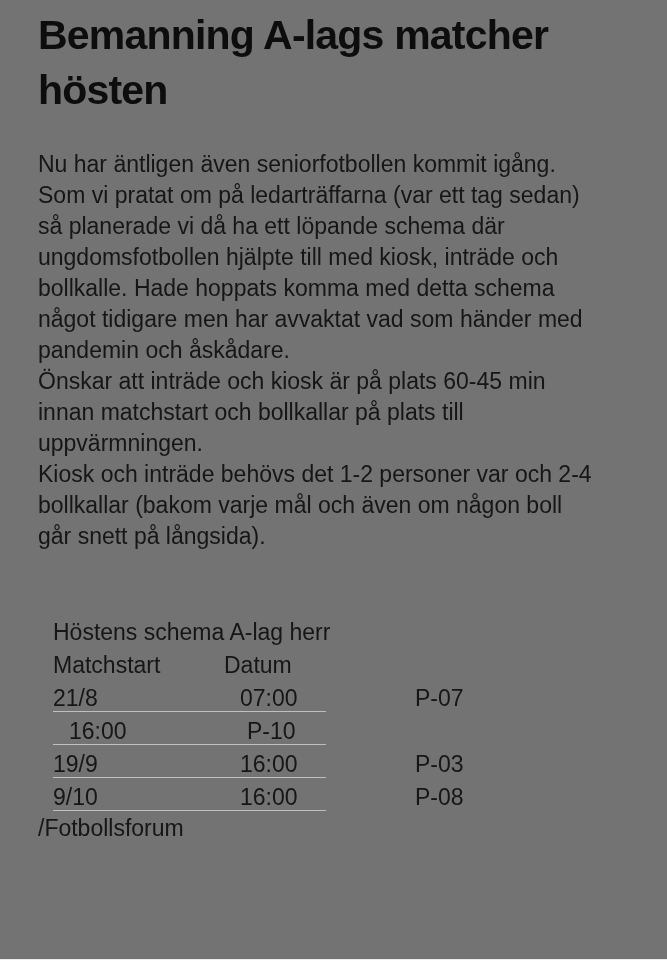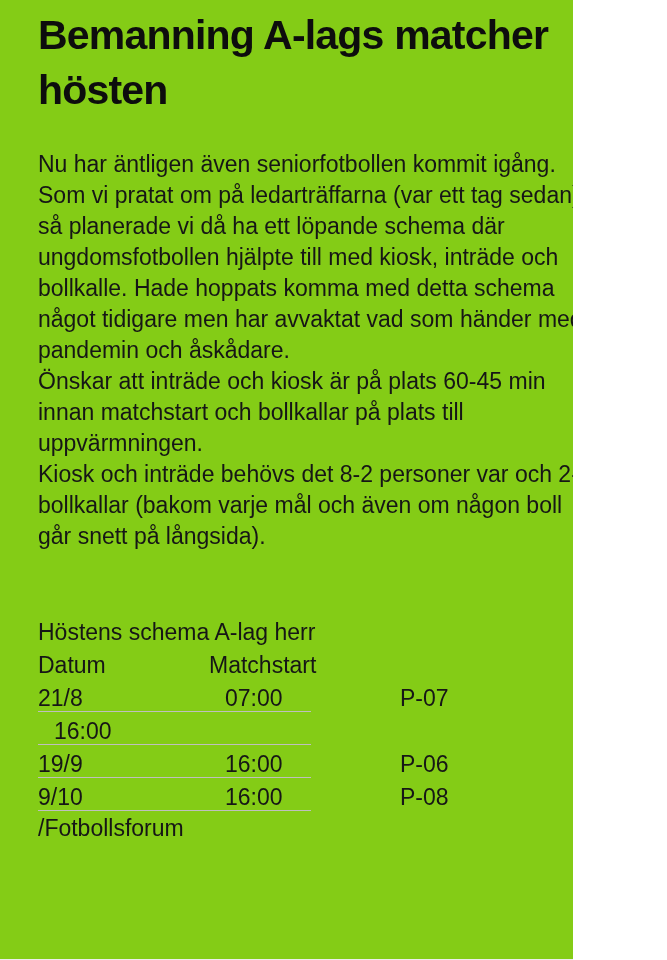--- a/index.html
+++ b/index.html
@@ -3,23 +3,23 @@
   <meta charset="utf-8">
   <style>
     * { box-sizing: border-box; }
     html, body {
       margin: 0;
       padding: 0;
       background: #ffffff;
     }
     .page {
       position: relative;
-      width: 573px;
+      width: 667px;
       height: 960px;
-      background: #84cc16;
+      background: #737373;
       padding: 8px 20px 0 38px;
       overflow: hidden;
       font-family: "Liberation Sans", sans-serif;
       color: #161616;
       border-bottom: 1px solid #ececec;
     }
     .page-title {
       margin: 0 0 31px 0;
       font-size: 41px;
       font-weight: 700;
@@ -33,20 +33,21 @@
       font-size: 23px;
       font-weight: 400;
       line-height: 31px;
       white-space: pre;
       color: #161616;
     }
     .schedule {
       margin-top: 64px;
       font-size: 23px;
       line-height: 33px;
+      margin-left: 15px;
     }
     .schedule-heading {
       white-space: pre;
     }
     .srow {
       position: relative;
       display: grid;
       grid-template-columns: 171px 168px 1fr;
     }
     .srow .cell { white-space: pre; }
@@ -79,47 +80,48 @@
     <p>Nu har äntligen även seniorfotbollen kommit igång.
 Som vi pratat om på ledarträffarna (var ett tag sedan)
 så planerade vi då ha ett löpande schema där
 ungdomsfotbollen hjälpte till med kiosk, inträde och
 bollkalle. Hade hoppats komma med detta schema
 något tidigare men har avvaktat vad som händer med
 pandemin och åskådare.</p>
     <p>Önskar att inträde och kiosk är på plats 60-45 min
 innan matchstart och bollkallar på plats till
 uppvärmningen.</p>
-    <p>Kiosk och inträde behövs det 8-2 personer var och 2-4
+    <p>Kiosk och inträde behövs det 1-2 personer var och 2-4
 bollkallar (bakom varje mål och även om någon boll
 går snett på långsida).</p>
   </div>
 
   <div class="schedule">
     <div class="schedule-heading">Höstens schema A-lag herr</div>
 
     <div class="srow header">
+      <span class="cell c2">Matchstart</span>
       <span class="cell c1">Datum</span>
-      <span class="cell c2">Matchstart</span>
     </div>
 
     <div class="srow data">
       <span class="cell c1">21/8</span>
       <span class="cell c2">07:00</span>
       <span class="cell c3">P-07</span>
     </div>
 
     <div class="srow data">
       <span class="cell c2">16:00</span>
+      <span class="cell c3">P-10</span>
     </div>
 
     <div class="srow data">
       <span class="cell c1">19/9</span>
       <span class="cell c2">16:00</span>
-      <span class="cell c3">P-06</span>
+      <span class="cell c3">P-03</span>
     </div>
 
     <div class="srow data">
       <span class="cell c1">9/10</span>
       <span class="cell c2">16:00</span>
       <span class="cell c3">P-08</span>
     </div>
   </div>
 
   <div class="signature">/Fotbollsforum</div>

